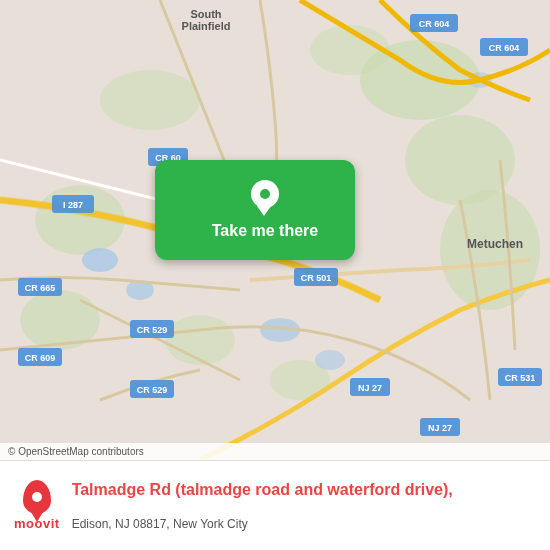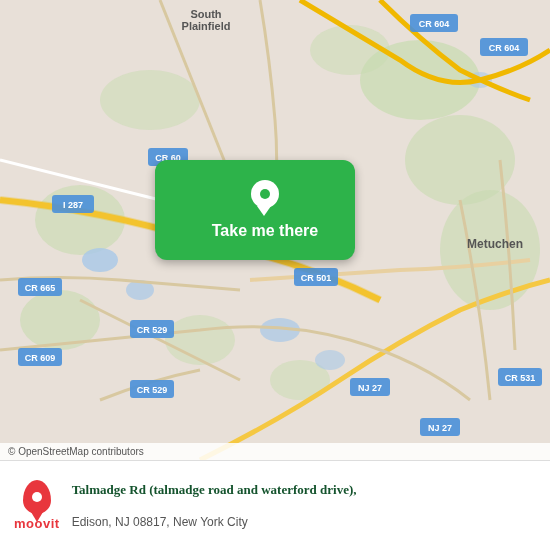--- a/index.html
+++ b/index.html
@@ -162,25 +162,24 @@
       font-weight: bold;
       color: #e8363d;
       letter-spacing: 0.5px;
     }
 
     .location-info {
       flex: 1;
     }
 
     .location-title {
-      font-size: 13px;
+      font-size: 16px;
       font-weight: bold;
-      color: #14532d;
+      color: #ef4444;
       line-height: 1.3;
-      font-family: Liberation Serif, serif;
     }
 
     .location-subtitle {
       font-size: 12px;
       color: #555;
       margin-top: 16px;
     }
   </style>
 </head>
 <body>

